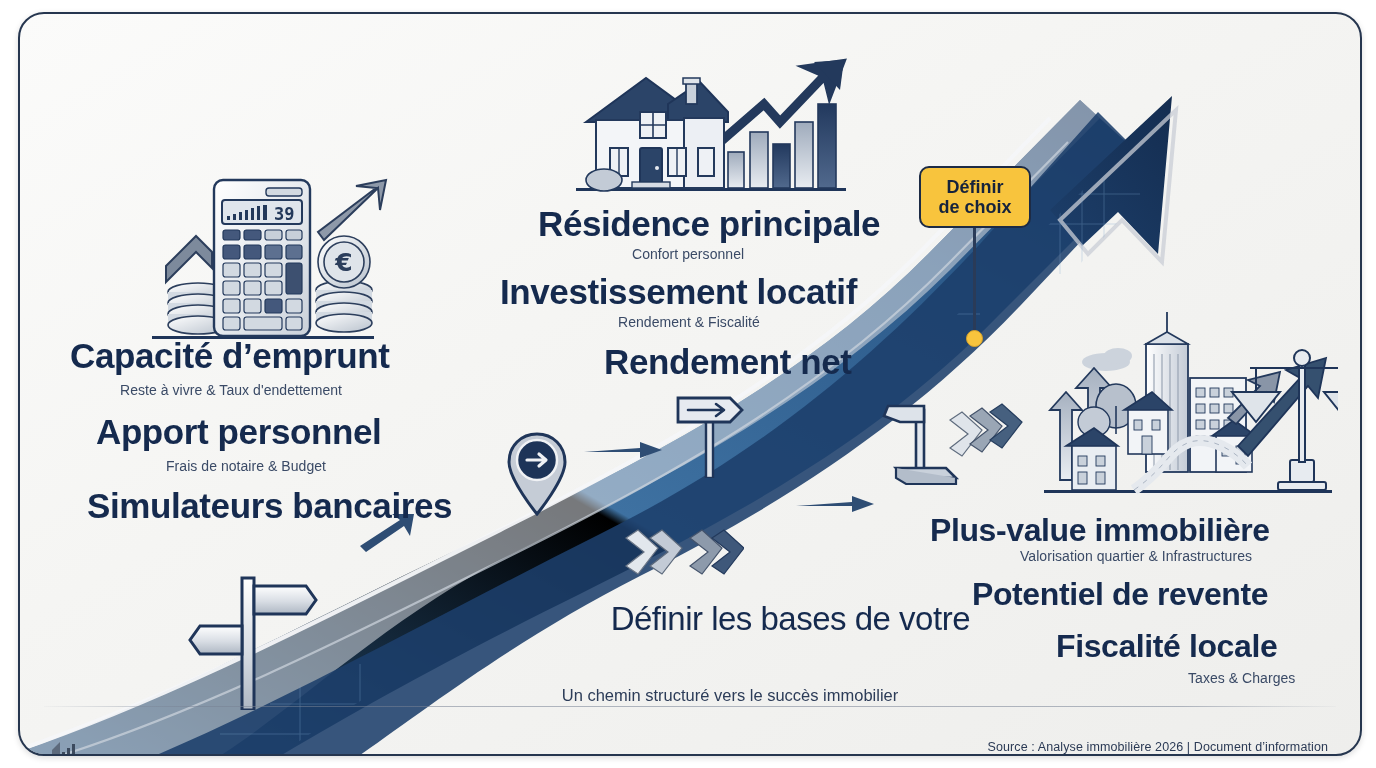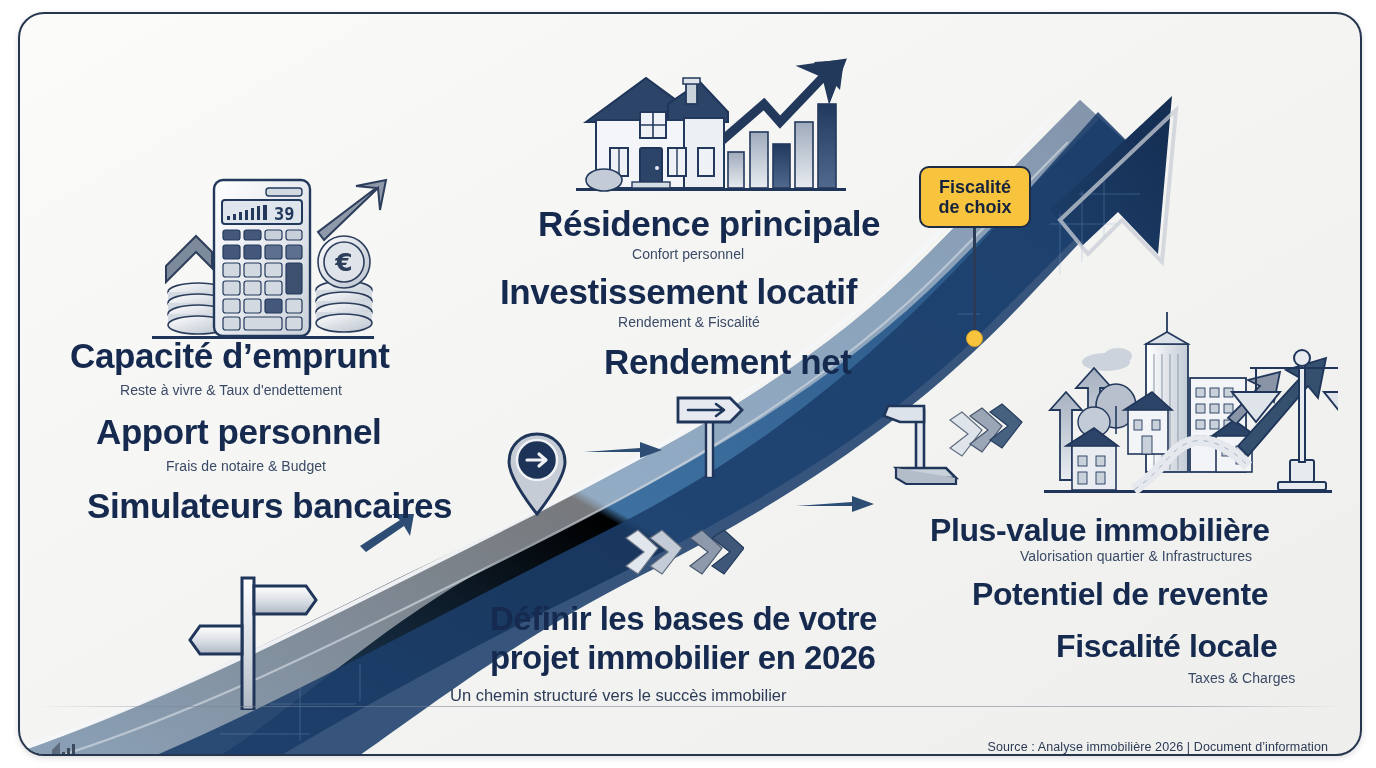--- a/index.html
+++ b/index.html
@@ -78,33 +78,33 @@
   .g-left .h-title { font-size: 35px; }
   .g-center .h-title { font-size: 35px; }
   .g-right .h-title { font-size: 32px; }
 
   
   .main-title {
     position: absolute;
     left: 470px;
     top: 586px;
     width: 480px;
-    text-align: left;
+    text-align: right;
     font-size: 33px;
-    font-weight: bold;
+    font-weight: normal;
     color: #152a4e;
     line-height: 1.17;
     letter-spacing: -0.5px;
   }
   .main-sub {
     position: absolute;
     left: 430px;
     top: 672px;
     width: 560px;
-    text-align: left;
+    text-align: center;
     font-size: 16.5px;
     color: #2c3c58;
   }
   .badge-box {
     position: absolute;
     left: 899px;
     top: 152px;
     width: 112px;
     height: 62px;
     background: #f8c43d;
@@ -520,28 +520,27 @@
         <div class="h-sub" style="left:1000px;top:534px;">Valorisation quartier &amp; Infrastructures</div>
 
         <div class="h-title" style="left:952px;top:562px;">Potentiel de revente</div>
 
         <div class="h-title" style="left:1036px;top:614px;">Fiscalité locale</div>
         <div class="h-sub" style="left:1168px;top:656px;">Taxes &amp; Charges</div>
       </div>
 
       <div class="main-title">
         <div>Définir les bases de votre</div>
-        <div>projet immobilier en 2026</div>
       </div>
       <div class="main-sub">Un chemin structuré vers le succès immobilier</div>
 
       <div class="badge-stem"></div>
       <div class="badge-dot"></div>
       <div class="badge-box">
-        <span>Fiscalité</span>
+        <span>Définir</span>
         <span>de choix</span>
       </div>
 
       <div class="footer-rule"></div>
       <svg class="footer-icon" viewBox="0 0 30 24">
         <path d="M 2,20 L 2,12 L 10,4 L 10,20 Z" fill="#5d6a7c"></path>
         <rect x="12" y="14" width="3" height="7" fill="#3c4a5e"></rect>
         <rect x="17" y="10" width="3" height="11" fill="#3c4a5e"></rect>
         <rect x="22" y="6" width="3" height="15" fill="#3c4a5e"></rect>
       </svg>

